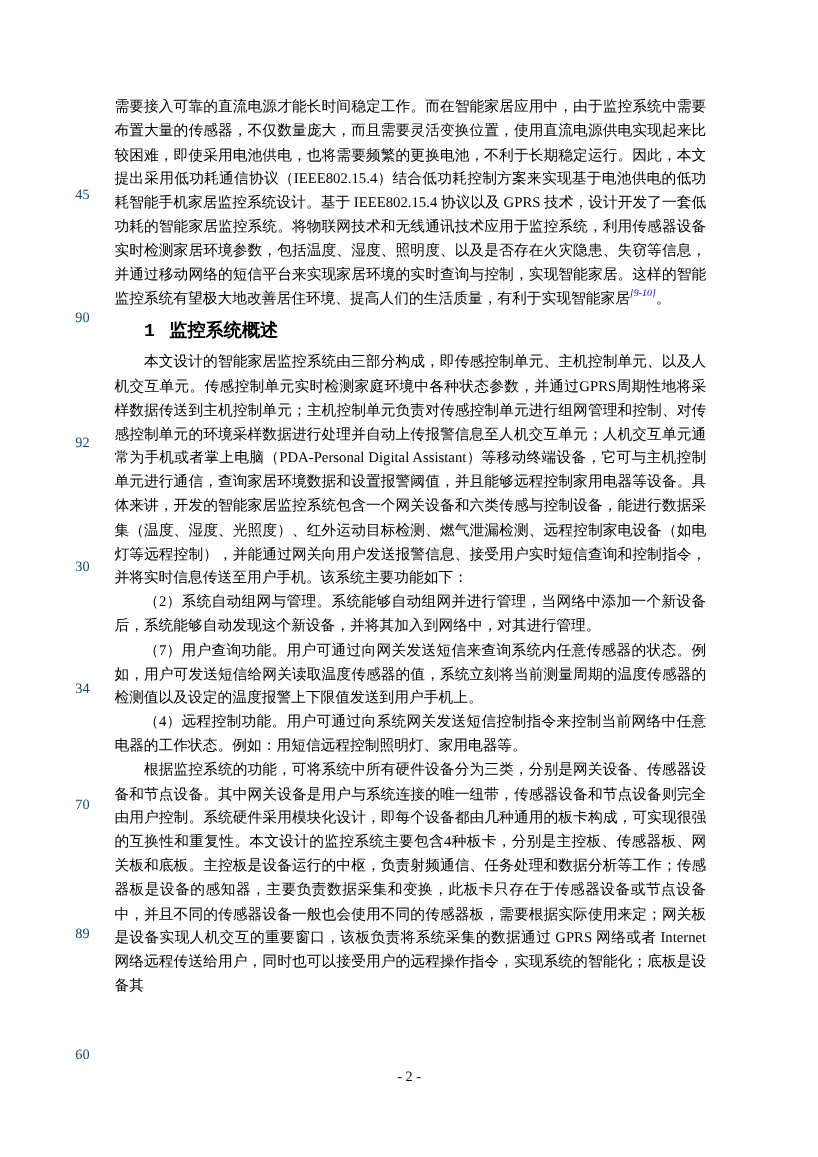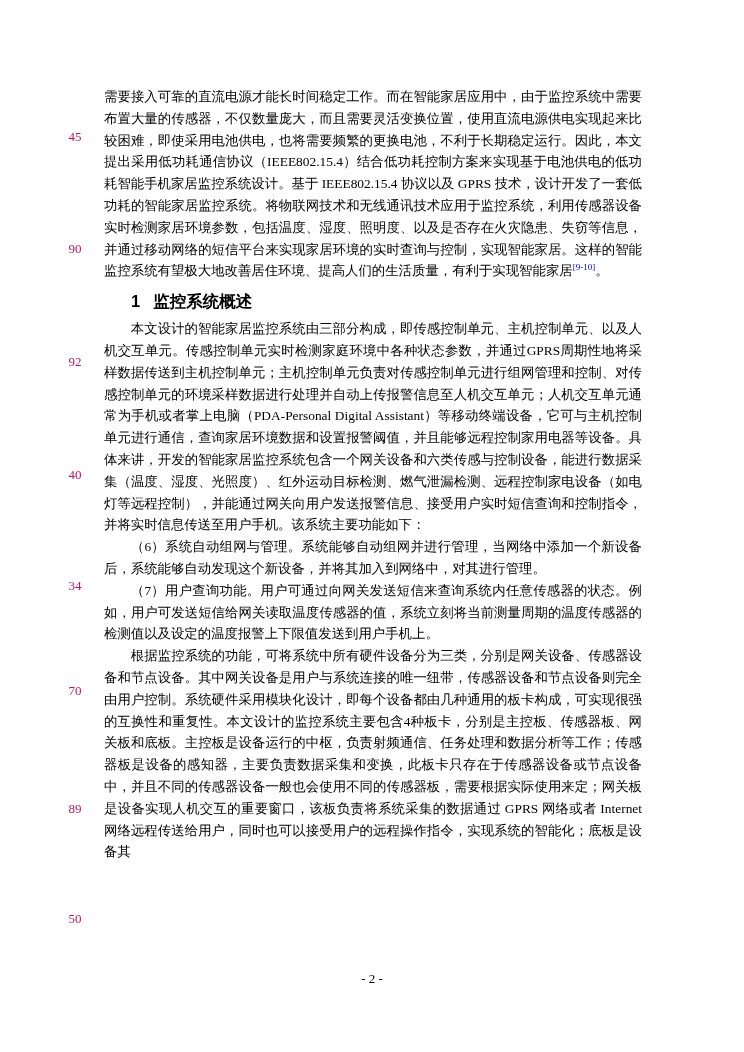--- a/index.html
+++ b/index.html
@@ -9,76 +9,79 @@
     font-family: "Liberation Serif", serif;
     color: #000000;
     overflow: hidden;
   }
   .page { position: absolute; inset: 0; background: #ffffff; }
 
   
   .ln {
     position: absolute; left: 60px; width: 30px;
     text-align: center; font-size: 13px; line-height: 15px;
-    color: #be185d;
+    color: #0c4a6e;
+    margin-top: 40px;
   }
 
   
   .content {
     position: absolute; left: 104px; top: 86px; width: 538px;
     font-size: 13.4px; line-height: 21.8px;
     text-align: justify;
   }
   .content p { margin: 0; text-indent: 2em; }
   .content p.cont { text-indent: 0; }
 
   h2 {
-    font-family: Liberation Sans, sans-serif;
+    font-family: Liberation Mono, monospace;
     font-size: 16.5px; line-height: 22px; font-weight: bold;
     margin: 8px 0 6px 27px; text-indent: 0;
   }
   .hnum { margin-right: 13px; }
 
   sup.cite {
     color: #0000dd;
     font-size: 9px;
     line-height: 0;
+    font-style: italic;
   }
 
   .footer {
     position: absolute; top: 971px; left: 0; width: 744px;
     text-align: center; font-size: 13px; color: #000;
   }
 </style>
 </head>
 <body>
 
 <div class="page">
 
   <div>
     <span class="ln" style="top:129px">45</span>
     <span class="ln" style="top:241px">90</span>
     <span class="ln" style="top:354px">92</span>
-    <span class="ln" style="top:467px">40</span>
+    <span class="ln" style="top:467px">30</span>
     <span class="ln" style="top:578px">34</span>
     <span class="ln" style="top:683px">70</span>
     <span class="ln" style="top:801px">89</span>
-    <span class="ln" style="top:911px">50</span>
+    <span class="ln" style="top:911px">60</span>
   </div>
 
   <div class="content">
 
     <p class="cont"><span>需要接入可靠的直流电源才能长时间稳定工作。而在智能家居应用中，由于监控系统中需要布置大量的传感器，不仅数量庞大，而且需要灵活变换位置，使用直流电源供电实现起来比较困难，即使采用电池供电，也将需要频繁的更换电池，不利于长期稳定运行。因此，本文提出采用低功耗通信协议（IEEE802.15.4）结合低功耗控制方案来实现基于电池供电的低功耗智能手机家居监控系统设计。基于 IEEE802.15.4 协议以及 GPRS 技术，设计开发了一套低功耗的智能家居监控系统。将物联网技术和无线通讯技术应用于监控系统，利用传感器设备实时检测家居环境参数，包括温度、湿度、照明度、以及是否存在火灾隐患、失窃等信息，并通过移动网络的短信平台来实现家居环境的实时查询与控制，实现智能家居。这样的智能监控系统有望极大地改善居住环境、提高人们的生活质量，有利于实现智能家居</span><sup class="cite">[9-10]</sup><span>。</span></p>
 
     <h2><span class="hnum">1</span><span>监控系统概述</span></h2>
 
     <p>本文设计的智能家居监控系统由三部分构成，即传感控制单元、主机控制单元、以及人机交互单元。传感控制单元实时检测家庭环境中各种状态参数，并通过GPRS周期性地将采样数据传送到主机控制单元；主机控制单元负责对传感控制单元进行组网管理和控制、对传感控制单元的环境采样数据进行处理并自动上传报警信息至人机交互单元；人机交互单元通常为手机或者掌上电脑（PDA-Personal Digital Assistant）等移动终端设备，它可与主机控制单元进行通信，查询家居环境数据和设置报警阈值，并且能够远程控制家用电器等设备。具体来讲，开发的智能家居监控系统包含一个网关设备和六类传感与控制设备，能进行数据采集（温度、湿度、光照度）、红外运动目标检测、燃气泄漏检测、远程控制家电设备（如电灯等远程控制），并能通过网关向用户发送报警信息、接受用户实时短信查询和控制指令，并将实时信息传送至用户手机。该系统主要功能如下：</p>
 
-    <p>（6）系统自动组网与管理。系统能够自动组网并进行管理，当网络中添加一个新设备后，系统能够自动发现这个新设备，并将其加入到网络中，对其进行管理。</p>
+    <p>（2）系统自动组网与管理。系统能够自动组网并进行管理，当网络中添加一个新设备后，系统能够自动发现这个新设备，并将其加入到网络中，对其进行管理。</p>
     <p>（7）用户查询功能。用户可通过向网关发送短信来查询系统内任意传感器的状态。例如，用户可发送短信给网关读取温度传感器的值，系统立刻将当前测量周期的温度传感器的检测值以及设定的温度报警上下限值发送到用户手机上。</p>
+    <p>（4）远程控制功能。用户可通过向系统网关发送短信控制指令来控制当前网络中任意电器的工作状态。例如：用短信远程控制照明灯、家用电器等。</p>
 
 
     <p>根据监控系统的功能，可将系统中所有硬件设备分为三类，分别是网关设备、传感器设备和节点设备。其中网关设备是用户与系统连接的唯一纽带，传感器设备和节点设备则完全由用户控制。系统硬件采用模块化设计，即每个设备都由几种通用的板卡构成，可实现很强的互换性和重复性。本文设计的监控系统主要包含4种板卡，分别是主控板、传感器板、网关板和底板。主控板是设备运行的中枢，负责射频通信、任务处理和数据分析等工作；传感器板是设备的感知器，主要负责数据采集和变换，此板卡只存在于传感器设备或节点设备中，并且不同的传感器设备一般也会使用不同的传感器板，需要根据实际使用来定；网关板是设备实现人机交互的重要窗口，该板负责将系统采集的数据通过 GPRS 网络或者 Internet 网络远程传送给用户，同时也可以接受用户的远程操作指令，实现系统的智能化；底板是设备其</p>
 
   </div>
 
   <div class="footer">- 2 -</div>
 
 </div>
 

